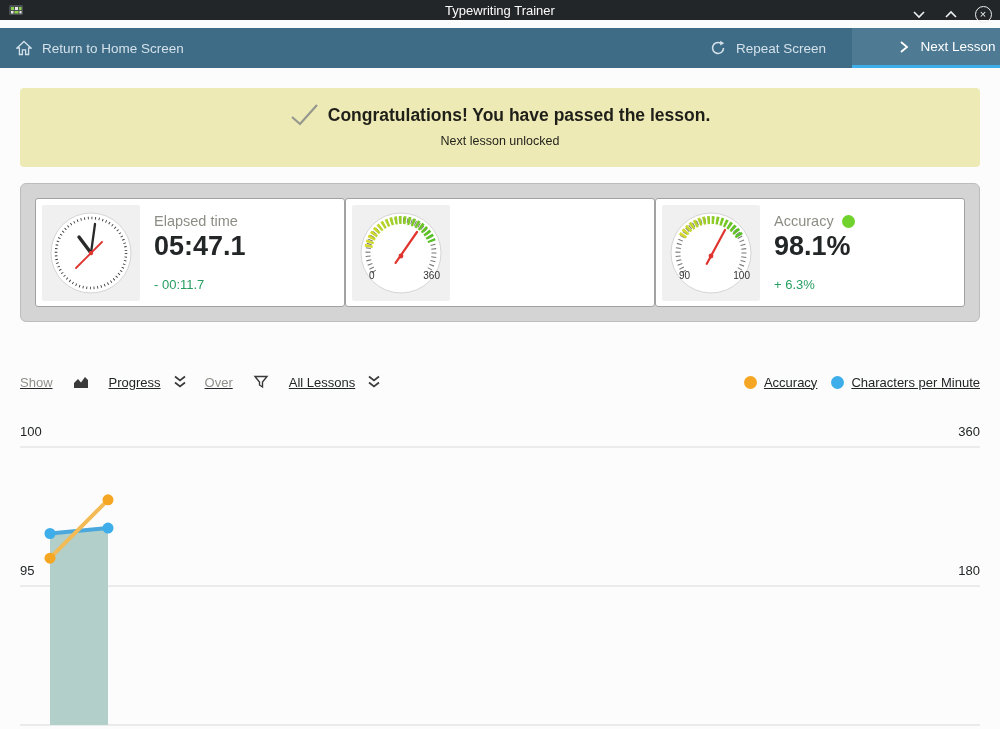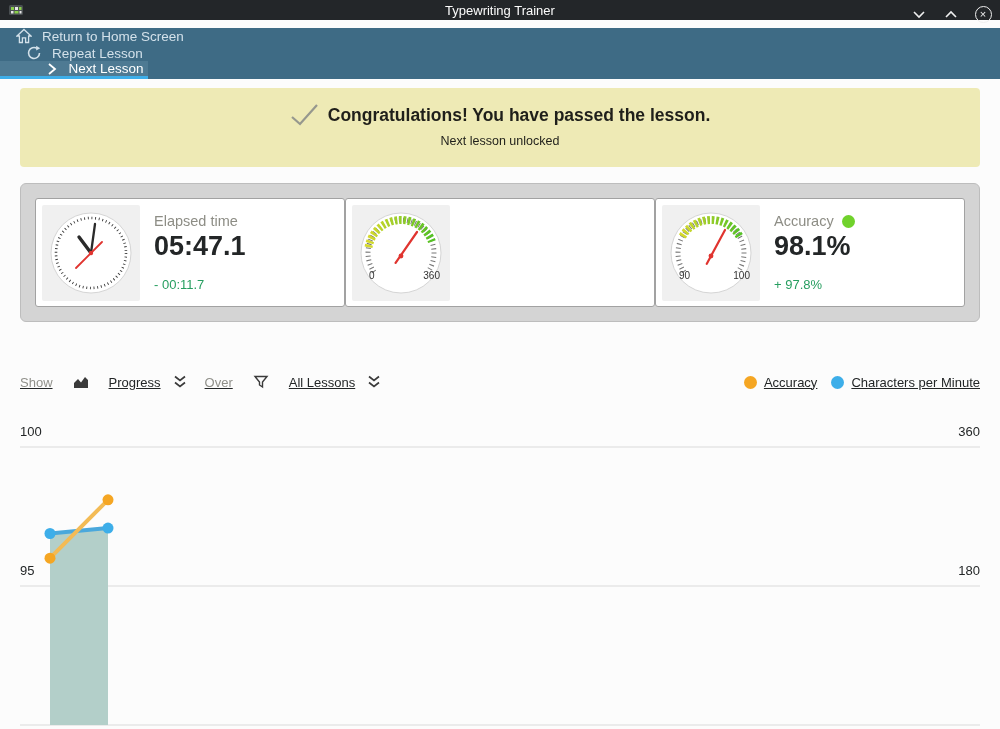--- a/index.html
+++ b/index.html
@@ -27,22 +27,22 @@
   }
   .win-btn { width: 18px; height: 18px; display: flex; align-items: center; justify-content: center; cursor: pointer; }
   .close-circle {
     width: 17px; height: 17px; border-radius: 50%; border: 1.4px solid #efefef;
     color: #efefef; font-size: 11px; line-height: 14px; text-align: center;
     display: flex; align-items: center; justify-content: center;
   }
 
   
   .navbar {
-    position: absolute; top: 28px; left: 0; right: 0; height: 51px;
-    background: #3e6b85; display: flex; align-items: stretch; flex-direction: column;
+    position: absolute; top: 28px; left: 0; right: 0; height: 40px;
+    background: #3e6b85; display: flex; align-items: stretch;
   }
   .nav-btn {
     display: flex; align-items: center; gap: 10px;
     color: #d3e1ea; font-size: 13.5px; cursor: pointer;
   }
   .nav-home { margin-left: 16px; }
   .nav-spacer { flex: 1; }
   .nav-repeat { padding: 0 26px; }
   .nav-next {
     width: 148px; justify-content: center;
@@ -153,21 +153,21 @@
       <path d="M8 1.5 L15 8 H12.6 V14.5 H9.6 V9.8 H6.4 V14.5 H3.4 V8 H1 Z" fill="none" stroke="#d3e1ea" stroke-width="1.3"></path>
     </svg>
     <span>Return to Home Screen</span>
   </div>
   <div class="nav-spacer"></div>
   <div class="nav-btn nav-repeat">
     <svg width="16" height="16" viewBox="0 0 16 16">
       <path d="M13.5 8 A5.5 5.5 0 1 1 11 3.4" fill="none" stroke="#d3e1ea" stroke-width="1.6"></path>
       <polygon points="10.2,0.8 14.2,3.2 10.2,5.6" fill="#d3e1ea"></polygon>
     </svg>
-    <span>Repeat Lesson</span>
+    <span>Repeat Screen</span>
   </div>
   <div class="nav-btn nav-next">
     <svg width="12" height="14" viewBox="0 0 12 14">
       <polyline points="3,2 9,7 3,12" fill="none" stroke="#ffffff" stroke-width="1.8"></polyline>
     </svg>
     <span>Next Lesson</span>
   </div>
 </div>
 
 <div class="banner">
@@ -227,21 +227,21 @@
       </svg>
       <span class="gauge-min">90</span>
       <span class="gauge-max">100</span>
     </div>
     <div class="card-text">
       <div class="card-label-row">
         <span class="card-label">Accuracy</span>
         <span class="status-dot" style="background: rgb(112, 210, 44);"></span>
       </div>
       <div class="card-value">98.1%</div>
-      <div class="card-delta">+ 97.8%</div>
+      <div class="card-delta">+ 6.3%</div>
     </div>
   </div>
 
 </div>
 
 <div class="filter-row">
   <span class="muted">Show</span>
 
   <div class="dd ml20">
     <svg class="icon16" width="16" height="16" viewBox="0 0 16 16">

